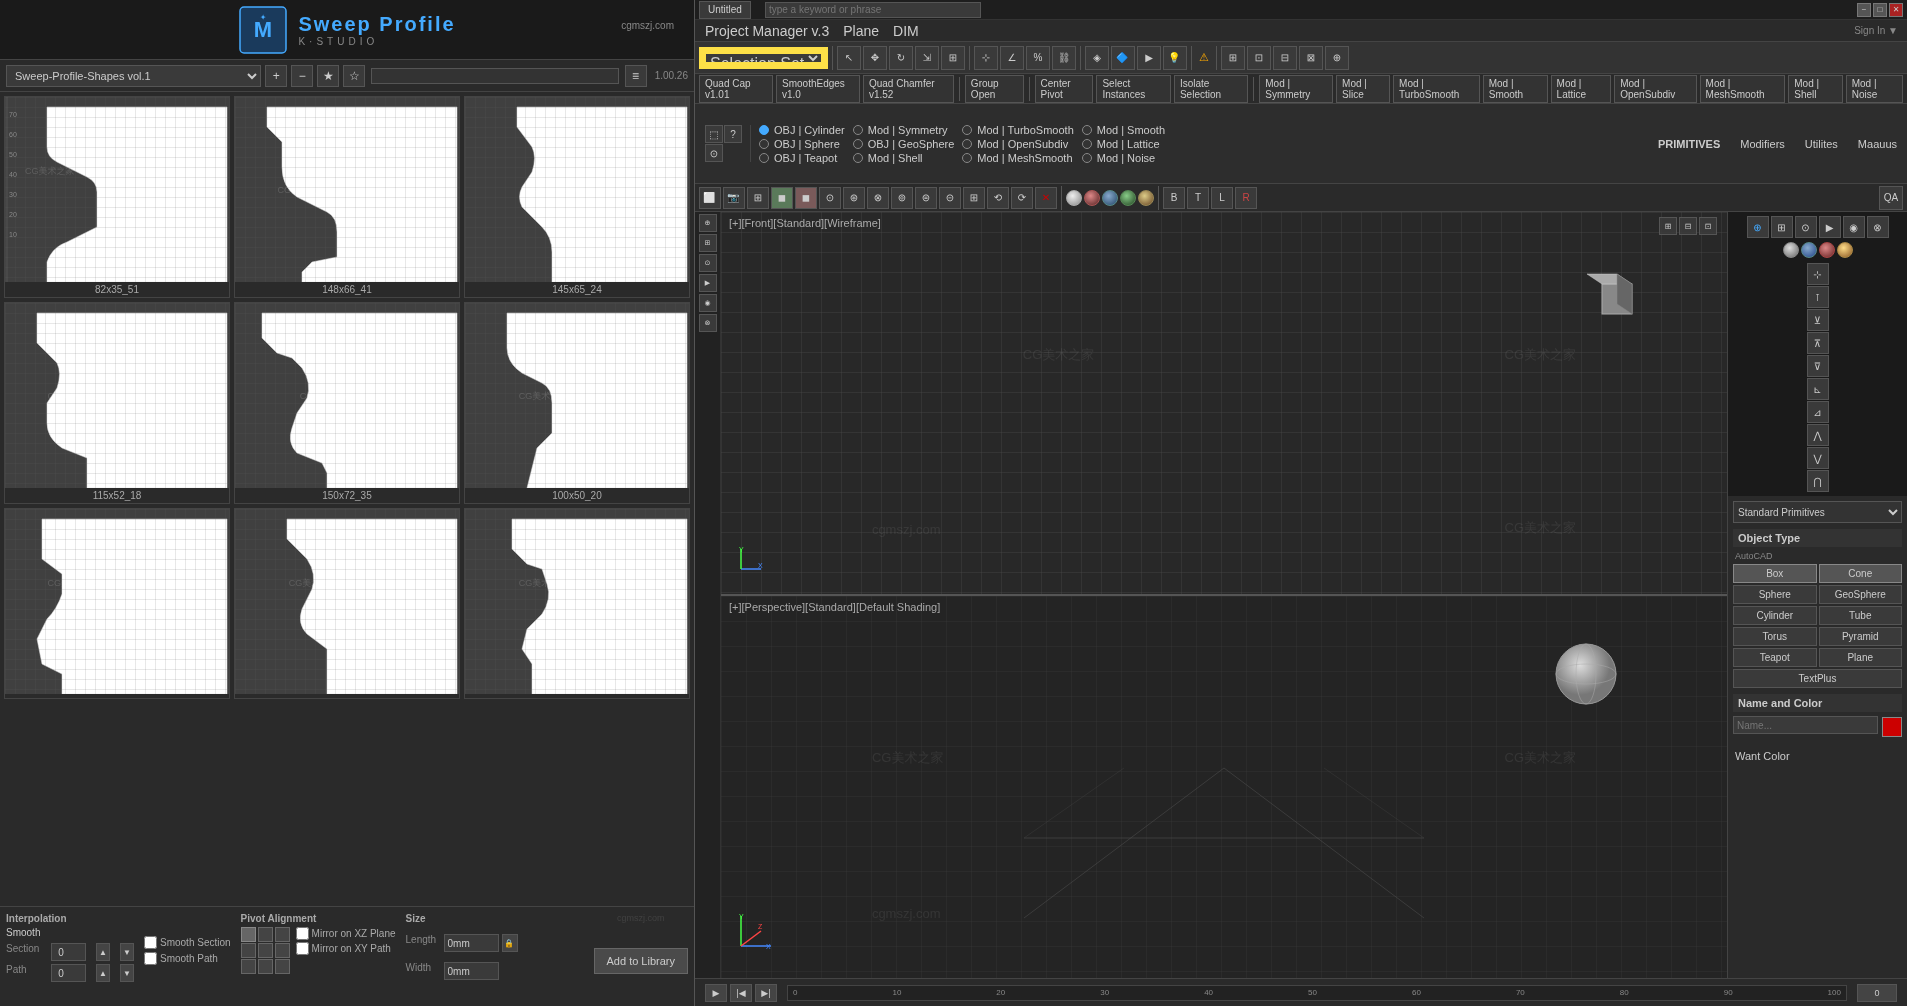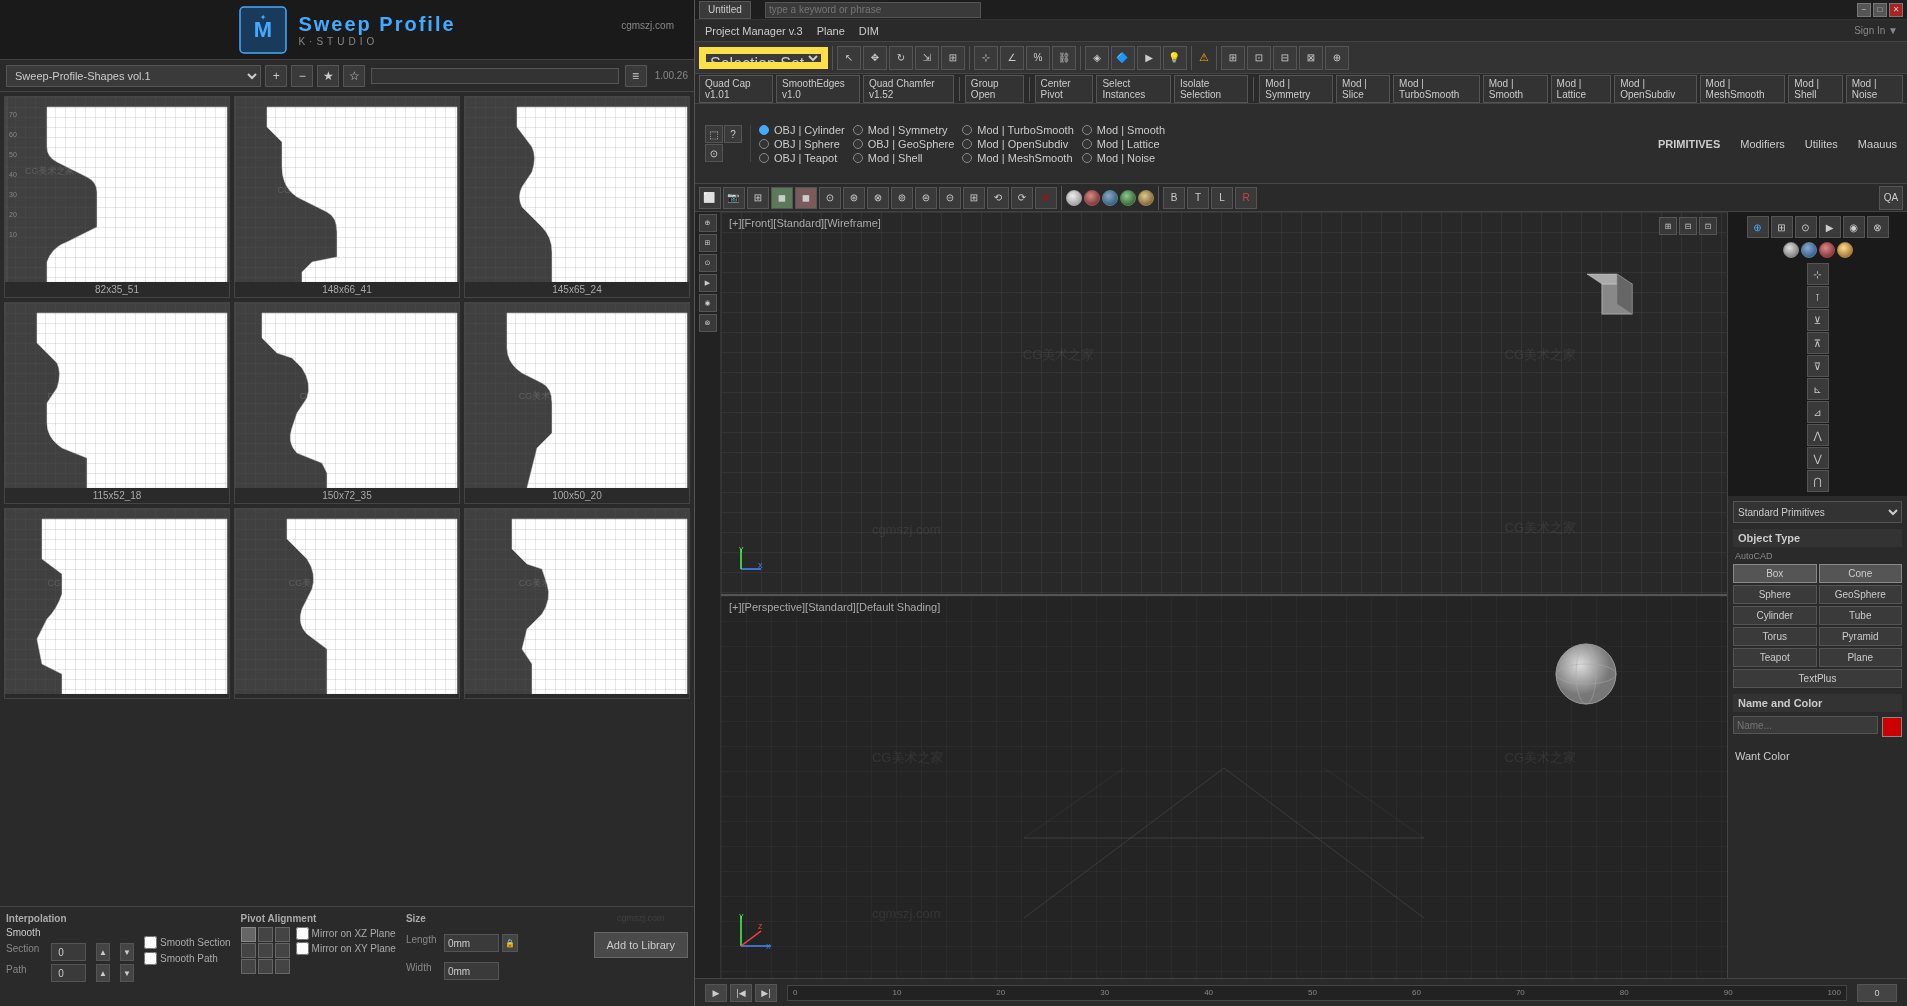--- a/index.html
+++ b/index.html
@@ -252,21 +252,21 @@
       padding: 0 3px;
     }
 
     .add-btn {
       background: #4a4a4a;
       border: 1px solid #666;
       color: #ccc;
       padding: 6px 12px;
       cursor: pointer;
       font-size: 11px;
-      margin-top: 5px;
+      margin-top: 21px;
     }
 
     
     .pivot-icons {
       display: grid;
       grid-template-columns: 1fr 1fr 1fr;
       gap: 1px;
       width: 50px;
     }
 
@@ -338,21 +338,21 @@
       background: #2a2a2a;
       height: 22px;
       display: flex;
       align-items: center;
       gap: 2px;
       padding: 0 4px;
       border-bottom: 1px solid #444;
     }
 
     .menu-item {
-      font-size: 11px;
+      font-size: 14px;
       color: #ccc;
       padding: 2px 6px;
       cursor: pointer;
     }
 
     #max-toolbar1 {
       background: #333;
       height: 32px;
       display: flex;
       align-items: center;
@@ -838,21 +838,21 @@
             <div class="pivot-icon-cell"></div>
             <div class="pivot-icon-cell"></div>
           </div>
           <div style="display:flex;flex-direction:column;gap:2px;">
             <div class="checkbox-row">
               <input type="checkbox" style="">
               <span>Mirror on XZ Plane</span>
             </div>
             <div class="checkbox-row">
               <input type="checkbox" style="">
-              <span>Mirror on XY Plane</span>
+              <span>Mirror on XY Path</span>
             </div>
           </div>
         </div>
       </div>
 
       <div class="size-group">
         <div class="control-label">Size</div>
         <div class="size-row">
           <span class="size-label">Length</span>
           <input type="text" class="size-input" value="0mm" style="">

